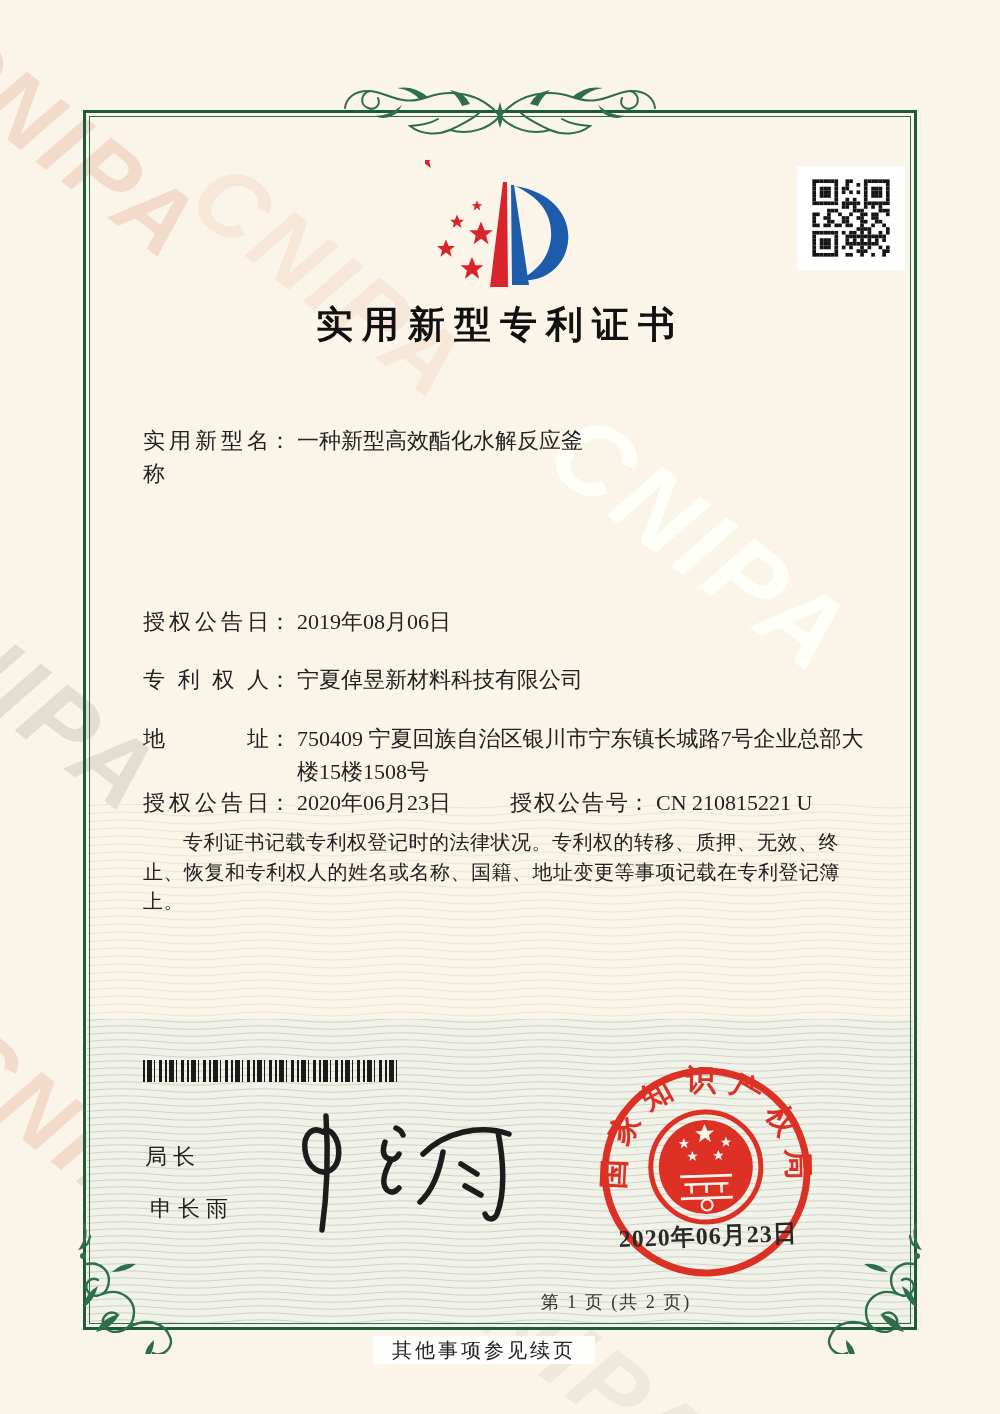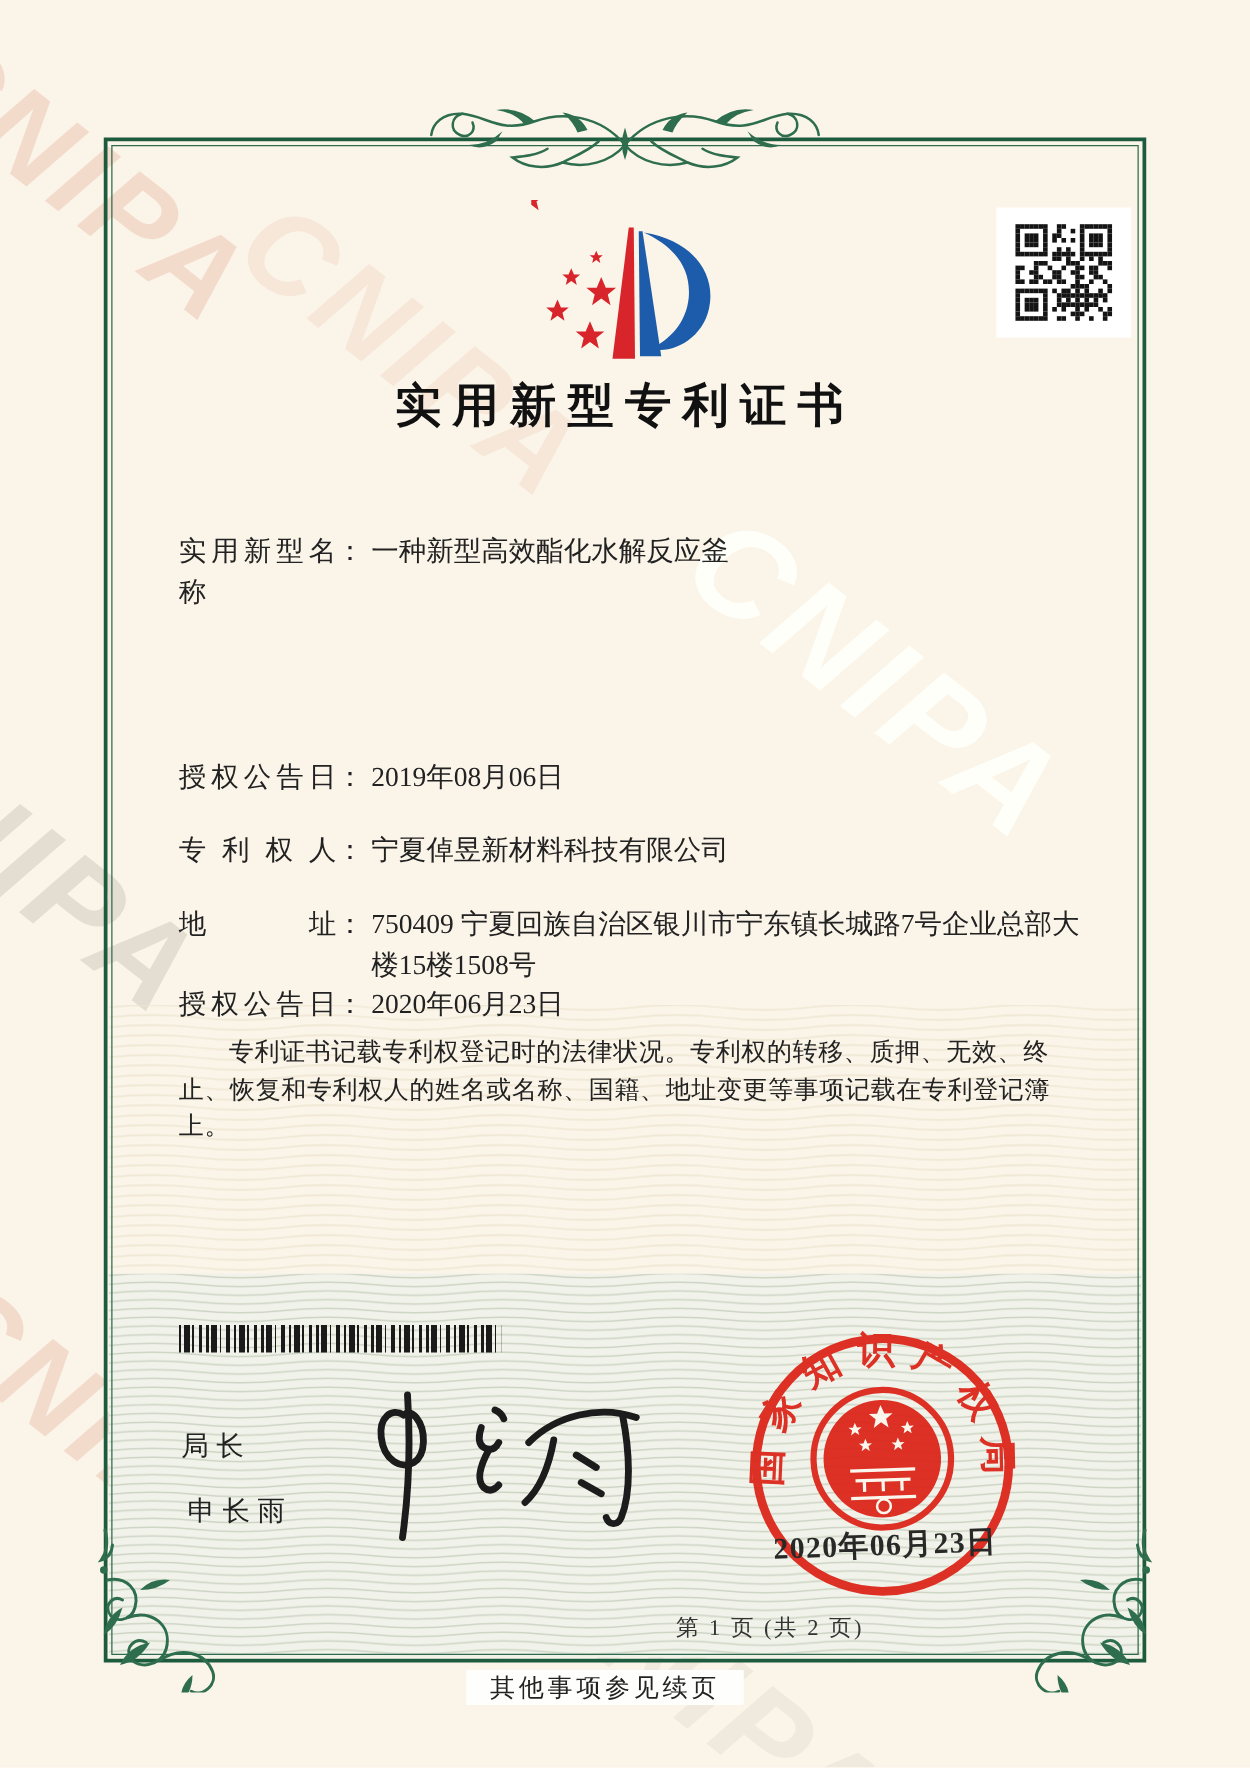--- a/index.html
+++ b/index.html
@@ -399,20 +399,23 @@
       <span class="flabel">授权公告日</span><span class="fcolon">：</span><span class="fvalue">2019年08月06日</span>
     </div>
     <div class="field-row" style="top:663px">
       <span class="flabel">专利权人</span><span class="fcolon">：</span><span class="fvalue">宁夏倬昱新材料科技有限公司</span>
     </div>
     <div class="field-row addr" style="top:722px">
       <span class="flabel">地址</span><span class="fcolon">：</span><span class="fvalue">750409 宁夏回族自治区银川市宁东镇长城路7号企业总部大楼15楼1508号</span>
     </div>
     <div class="field-row" style="top:786px">
       <span class="flabel">授权公告日</span><span class="fcolon">：</span><span class="fvalue">2020年06月23日</span>
+      <span class="fgroup2">
+        <span class="flabel">授权公告号</span><span class="fcolon">：</span><span class="fvalue">CN 210815221 U</span>
+      </span>
     </div>
 
     <div class="paras">
       <p>专利证书记载专利权登记时的法律状况。专利权的转移、质押、无效、终止、恢复和专利权人的姓名或名称、国籍、地址变更等事项记载在专利登记簿上。</p>
     </div>
 
     <div class="barcode"></div>
 
     <div class="sig-title">局长</div>
     <div class="sig-name">申长雨</div>

